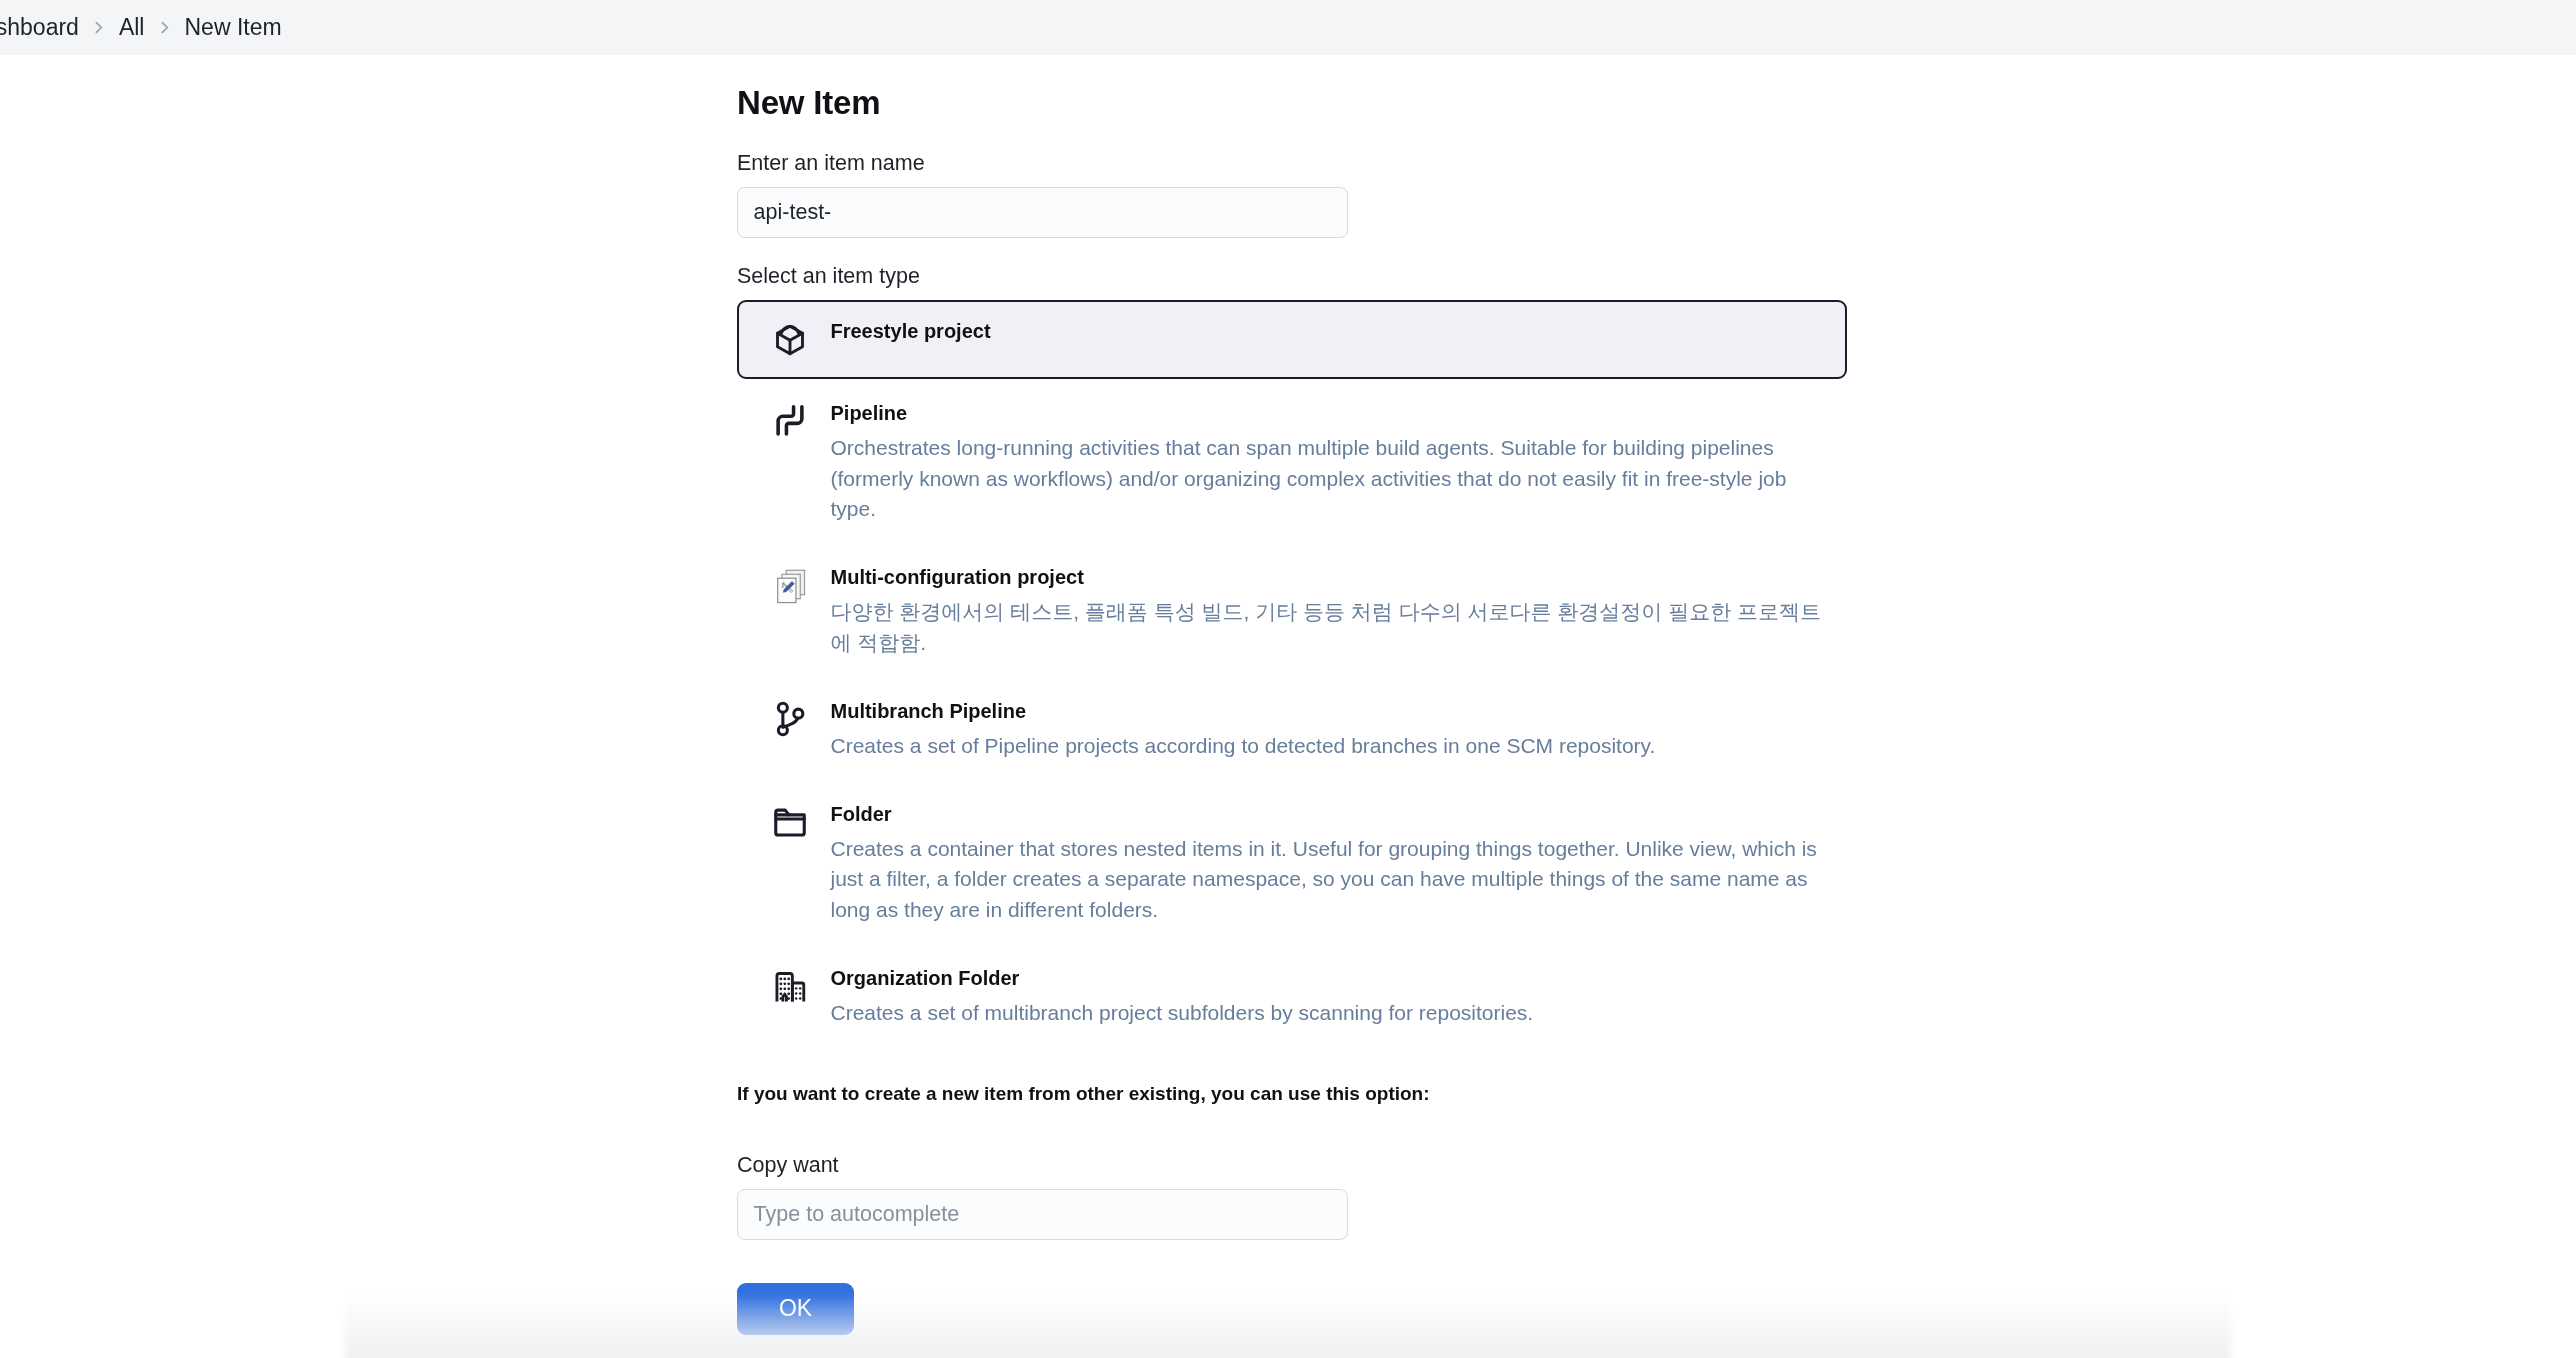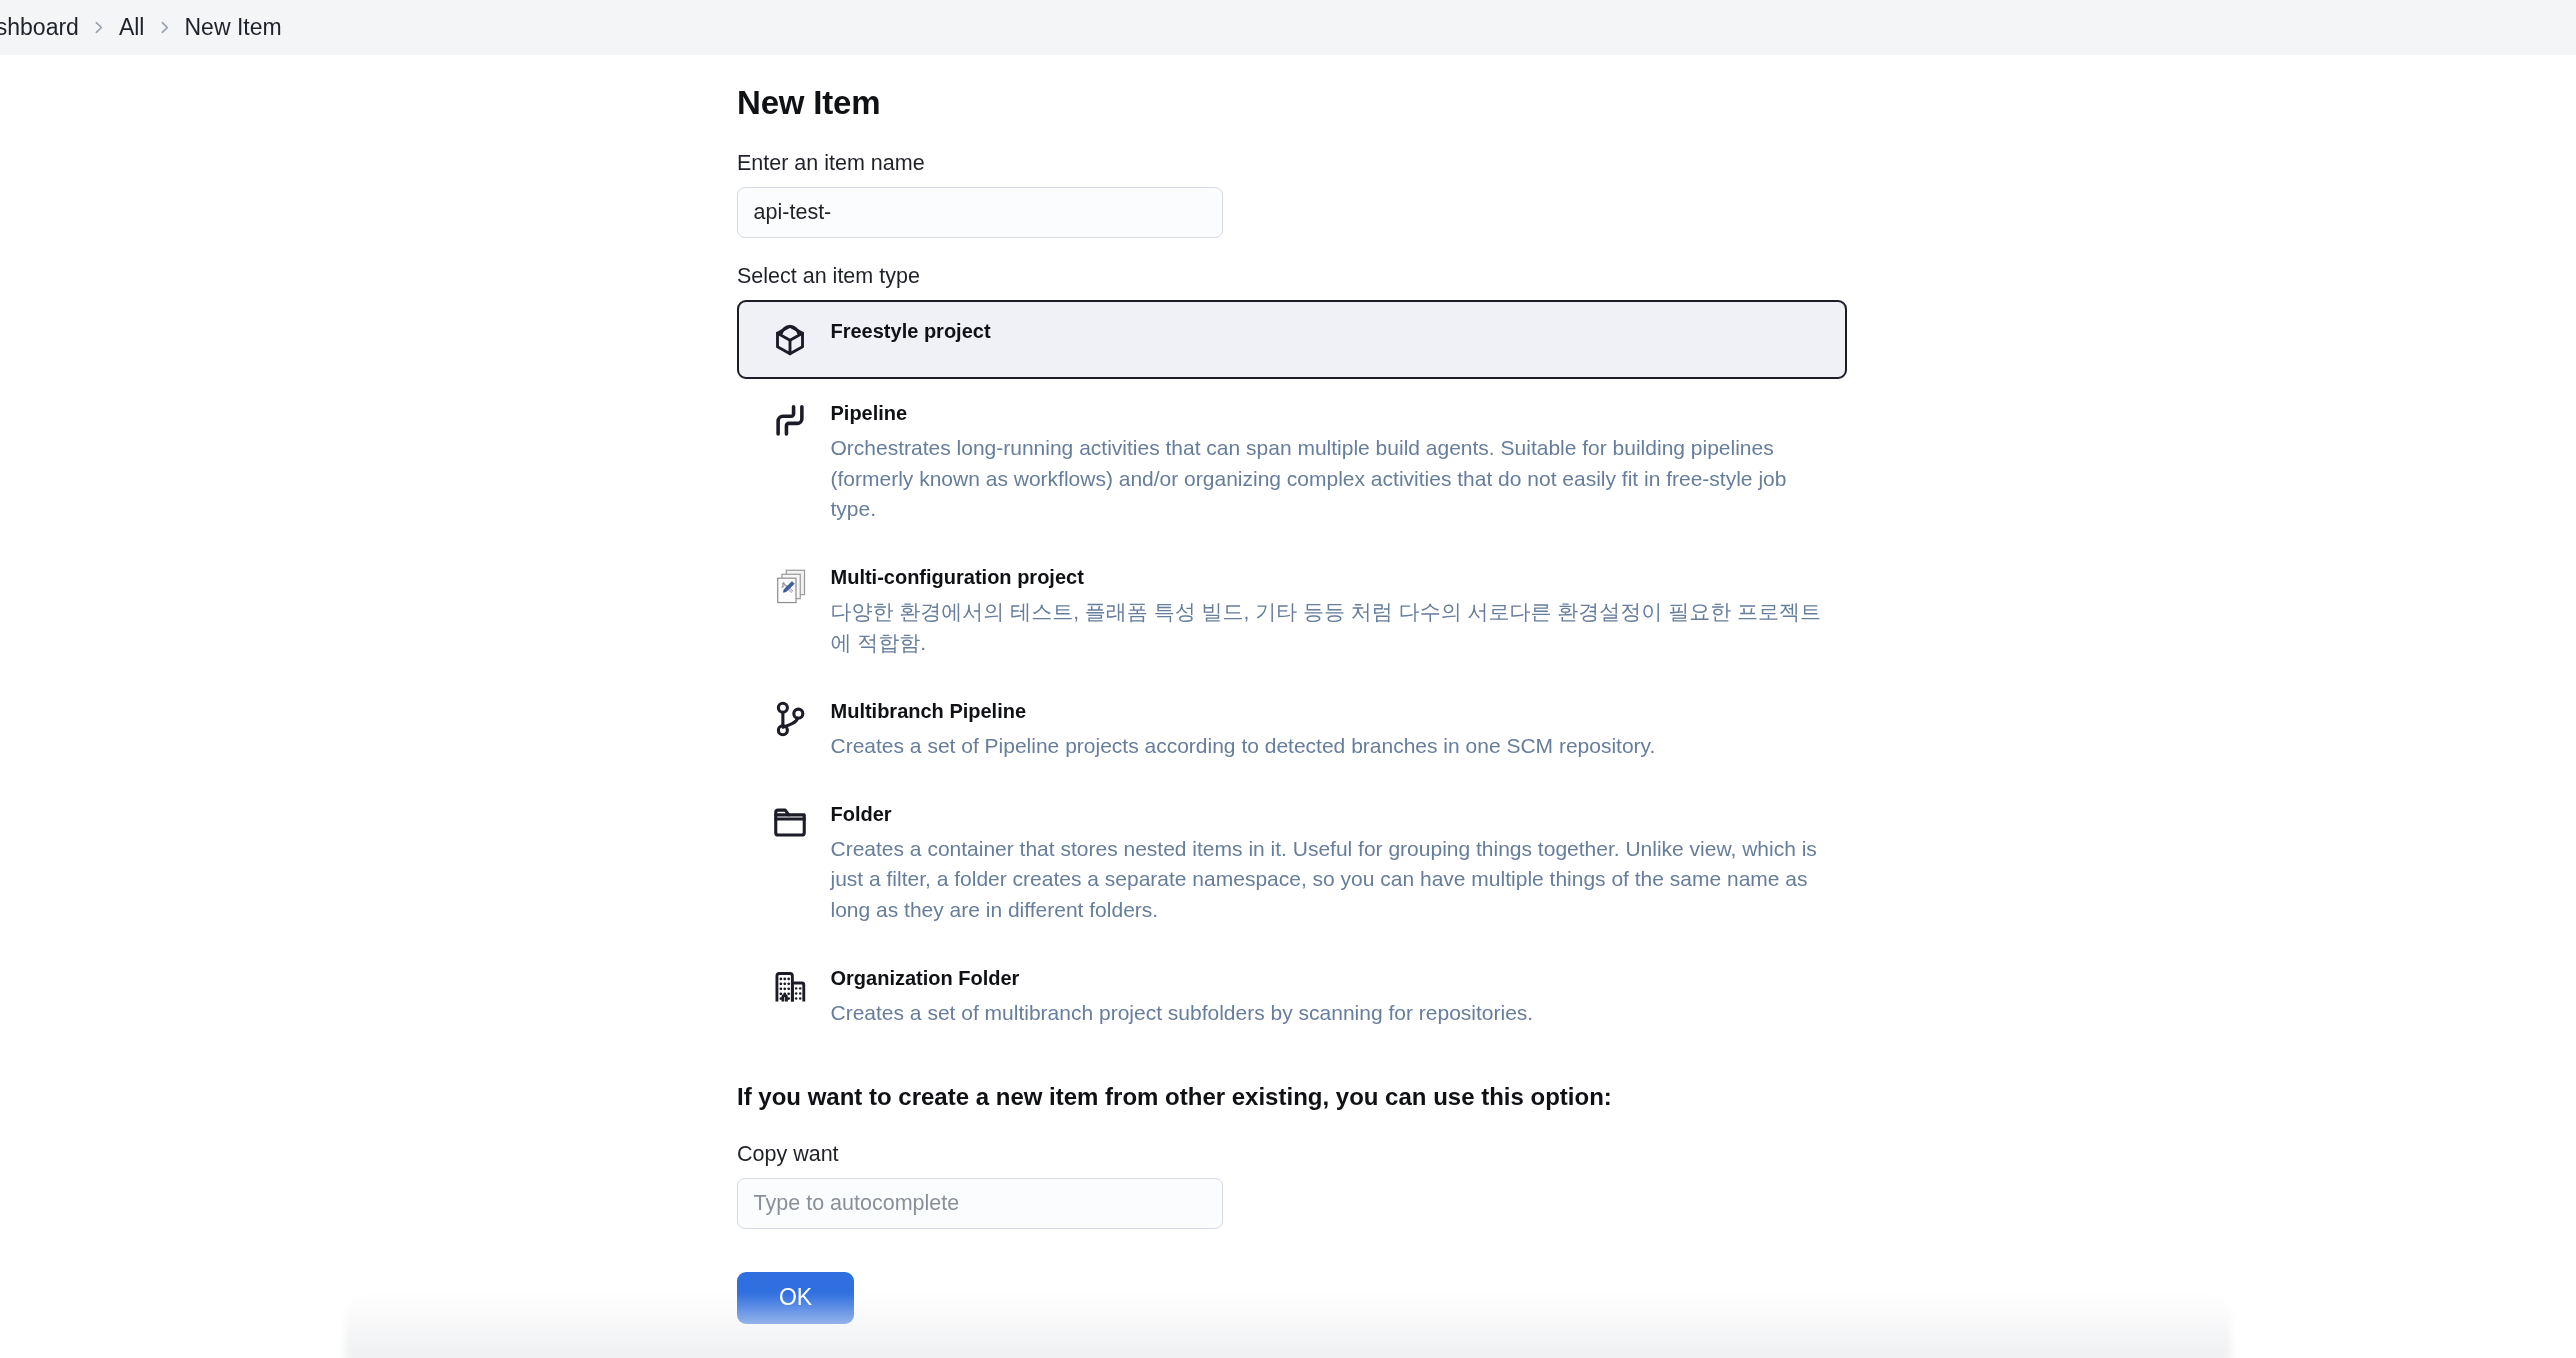--- a/index.html
+++ b/index.html
@@ -66,21 +66,21 @@
     margin-bottom: 29px;
   }
 
   .field-label {
     font-size: 21.5px;
     color: #1f2229;
     margin-bottom: 11px;
   }
 
   .text-input {
-    width: 486px;
+    width: 611px;
     height: 51px;
     border: 1.3px solid #d5dbe3;
     border-radius: 7.8px;
     background: #fbfcfd;
     font-size: 21.5px;
     color: #1f2229;
     padding: 0 15.6px;
     font-family: "Liberation Sans", sans-serif;
     display: flex;
     align-items: center;
@@ -130,24 +130,24 @@
     font-size: 21px;
     color: #667d9b;
     line-height: 1.45;
     max-width: 1002px;
   }
 
   
   #copy-section { margin-top: 35px; }
 
   #copy-hint {
-    font-size: 24px;
+    font-size: 19px;
     font-weight: bold;
     color: #0f1115;
-    margin-bottom: 31px;
+    margin-bottom: 48px;
   }
 
   
   #button-bar { margin-top: 43px; }
   #ok-button {
     width: 117px;
     height: 52px;
     background: #2f6fe0;
     border: none;
     border-radius: 9px;

